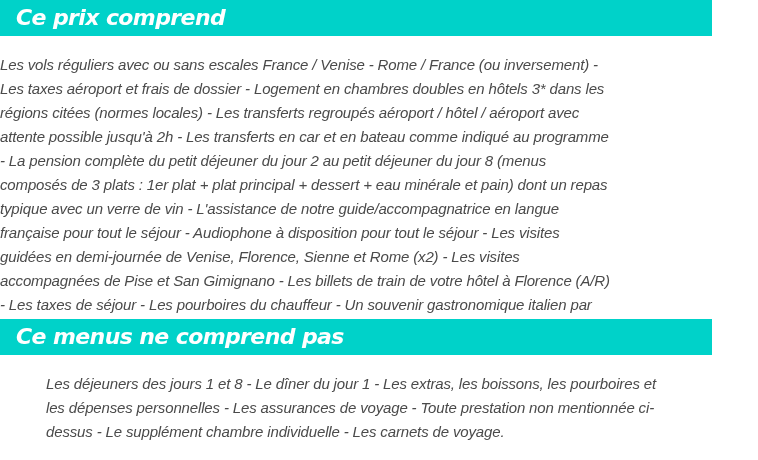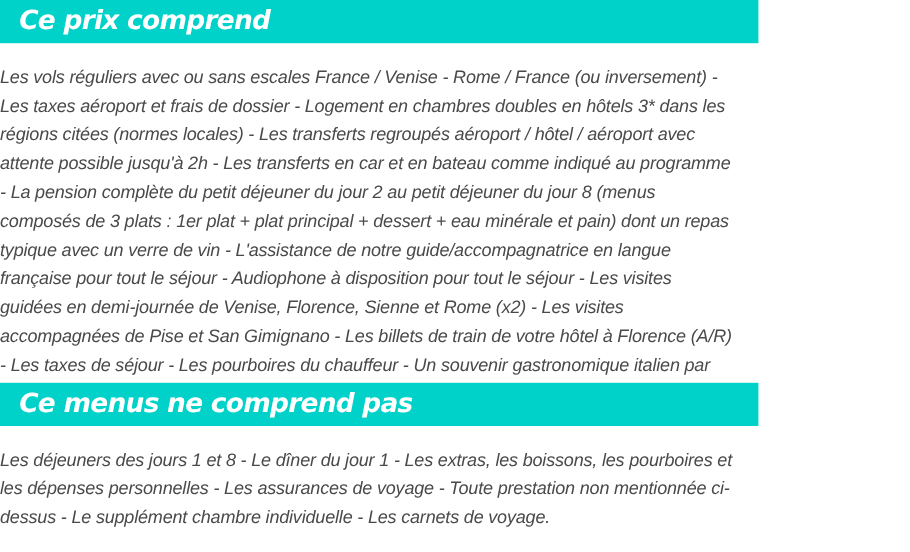--- a/index.html
+++ b/index.html
@@ -10,21 +10,21 @@
   body {
     width: 758px;
     height: 460px;
     overflow: hidden;
     position: relative;
     font-family: "DejaVu Sans", "Liberation Sans", sans-serif;
   }
   .section-bar {
     position: absolute;
     left: 0;
-    width: 632px;
+    width: 712px;
     height: 36px;
     background: #00d2c9;
     box-sizing: border-box;
     padding-left: 16px;
   }
   .section-title {
     color: #ffffff;
     font-family: "DejaVu Sans", "Liberation Sans", sans-serif;
     font-style: italic;
     font-weight: bold;
@@ -42,21 +42,21 @@
     color: #4a4a4a;
     font-family: "Liberation Sans", sans-serif;
     font-style: italic;
     font-size: 15px;
     line-height: 24px;
     letter-spacing: -0.15px;
   }
   #bar-included { top: 0; }
   #body-included { top: 53px; }
   #bar-excluded { top: 319px; }
-  #body-excluded { top: 372px; }
+  #body-excluded { top: 372px; padding-left: 46px; }
 </style>
 </head>
 <body>
 
 <div class="section-bar" id="bar-included">
   <h2 class="section-title">Ce prix comprend</h2>
 </div>
 <p class="section-body" id="body-included">Les vols réguliers avec ou sans escales France / Venise - Rome / France (ou inversement) - Les taxes aéroport et frais de dossier - Logement en chambres doubles en hôtels 3* dans les régions citées (normes locales) - Les transferts regroupés aéroport / hôtel / aéroport avec attente possible jusqu'à 2h - Les transferts en car et en bateau comme indiqué au programme - La pension complète du petit déjeuner du jour 2 au petit déjeuner du jour 8 (menus composés de 3 plats : 1er plat + plat principal + dessert + eau minérale et pain) dont un repas typique avec un verre de vin - L'assistance de notre guide/accompagnatrice en langue française pour tout le séjour - Audiophone à disposition pour tout le séjour - Les visites guidées en demi-journée de Venise, Florence, Sienne et Rome (x2) - Les visites accompagnées de Pise et San Gimignano - Les billets de train de votre hôtel à Florence (A/R) - Les taxes de séjour - Les pourboires du chauffeur - Un souvenir gastronomique italien par chambre.</p>
 
 <div class="section-bar" id="bar-excluded">

